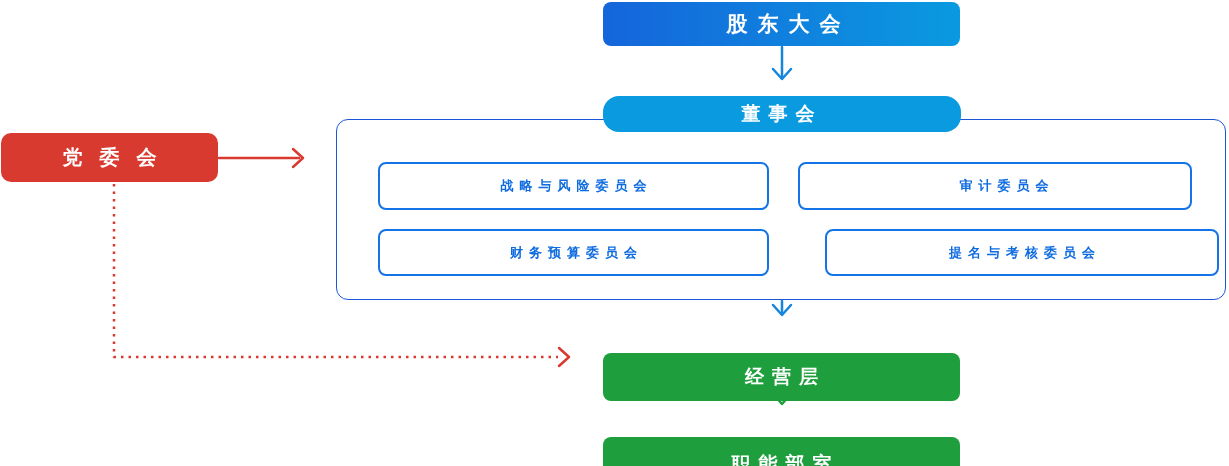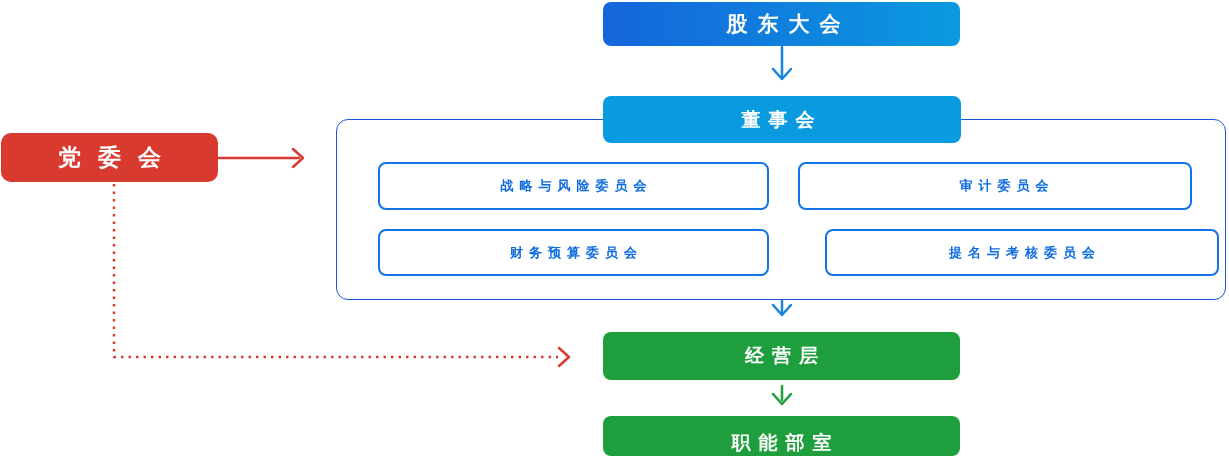--- a/index.html
+++ b/index.html
@@ -16,46 +16,46 @@
     display:flex;align-items:center;justify-content:center;
     box-sizing:border-box;
     font-weight:bold;color:var(--box-text,#fff);
   }
   .node-shareholders{
     left:603px;top:2px;width:357px;height:44px;border-radius:8px;
     background:linear-gradient(90deg,var(--blue-gradient-start,#1565DB),var(--blue-gradient-end,#0A9AE0));
     font-size:21px;letter-spacing:10px;padding-left:14px;
   }
   .node-board{
-    left:603px;top:96px;width:358px;height:47px;border-radius:8px;
+    left:603px;top:96px;width:358px;height:36px;border-radius:16px;
     background:var(--light-blue,#0A9AE0);
     font-size:19px;letter-spacing:8px;
   }
   .group-frame{
     position:absolute;left:336px;top:119px;width:890px;height:181px;
     box-sizing:border-box;border:1.5px solid var(--container-border,#1C55D6);
     border-radius:12px;background:transparent;
   }
   .committee{
     background:#fff;border:2px solid var(--committee-border,#1473E6);
     border-radius:8px;color:var(--committee-text,#0E6BE0);
     font-size:13px;letter-spacing:6px;padding-left:6px;
   }
   .committee.c0{left:378px;top:162px;width:391px;height:48px;}
   .committee.c1{left:798px;top:162px;width:394px;height:48px;padding-left:24px;}
   .committee.c2{left:378px;top:229px;width:391px;height:47px;}
   .committee.c3{left:798px;top:229px;width:394px;height:47px;margin-left:27px;}
   .node-party{
     left:1px;top:133px;width:217px;height:49px;border-radius:10px;
     background:var(--red,#D93A30);
-    font-size:23px;letter-spacing:17px;padding-left:17px;
+    font-size:20px;letter-spacing:17px;padding-left:17px;
   }
   .node-green{
     background:var(--green,#1E9E3C);border-radius:8px;
-    font-size:19px;letter-spacing:8px;padding-left:8px;
+    font-size:19px;letter-spacing:8px;padding-left:8px;margin-top:21px;
   }
   .node-management{left:603px;top:332px;width:357px;height:48px;}
   .node-departments{left:603px;top:416px;width:357px;height:40px;align-items:flex-end;}
   .stroke-blue{stroke:var(--arrow-blue,#1585DD);}
   .stroke-red{stroke:var(--red,#D93A30);}
   .stroke-green{stroke:var(--green,#1E9E3C);}
   .conn{fill:none;stroke-width:2.5px;stroke-linecap:round;stroke-linejoin:round;}
   .dotted{stroke-dasharray:2.5 5;stroke-linecap:butt;}
 </style>
 </head>

